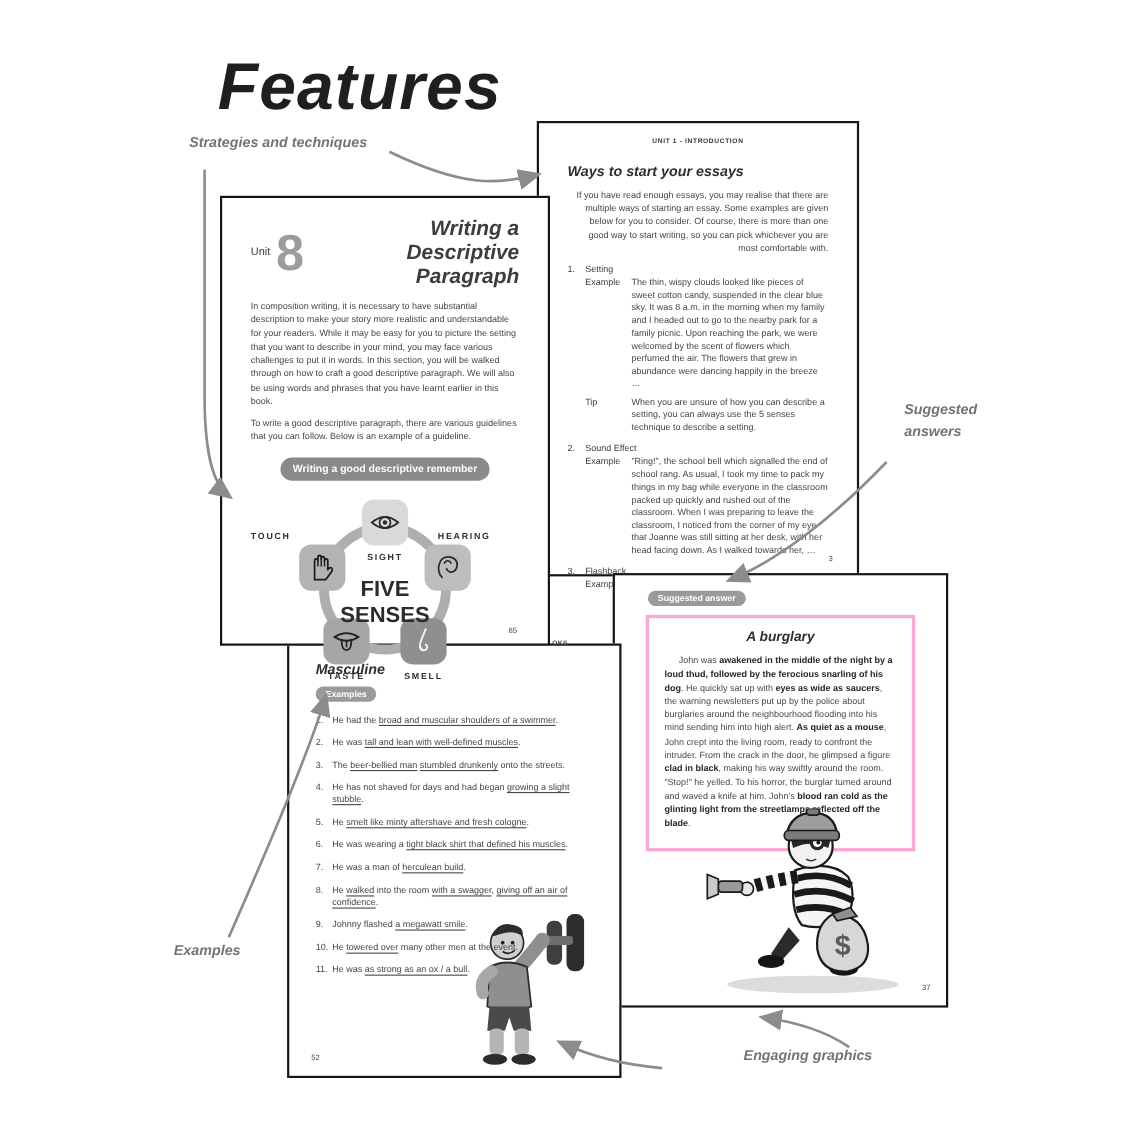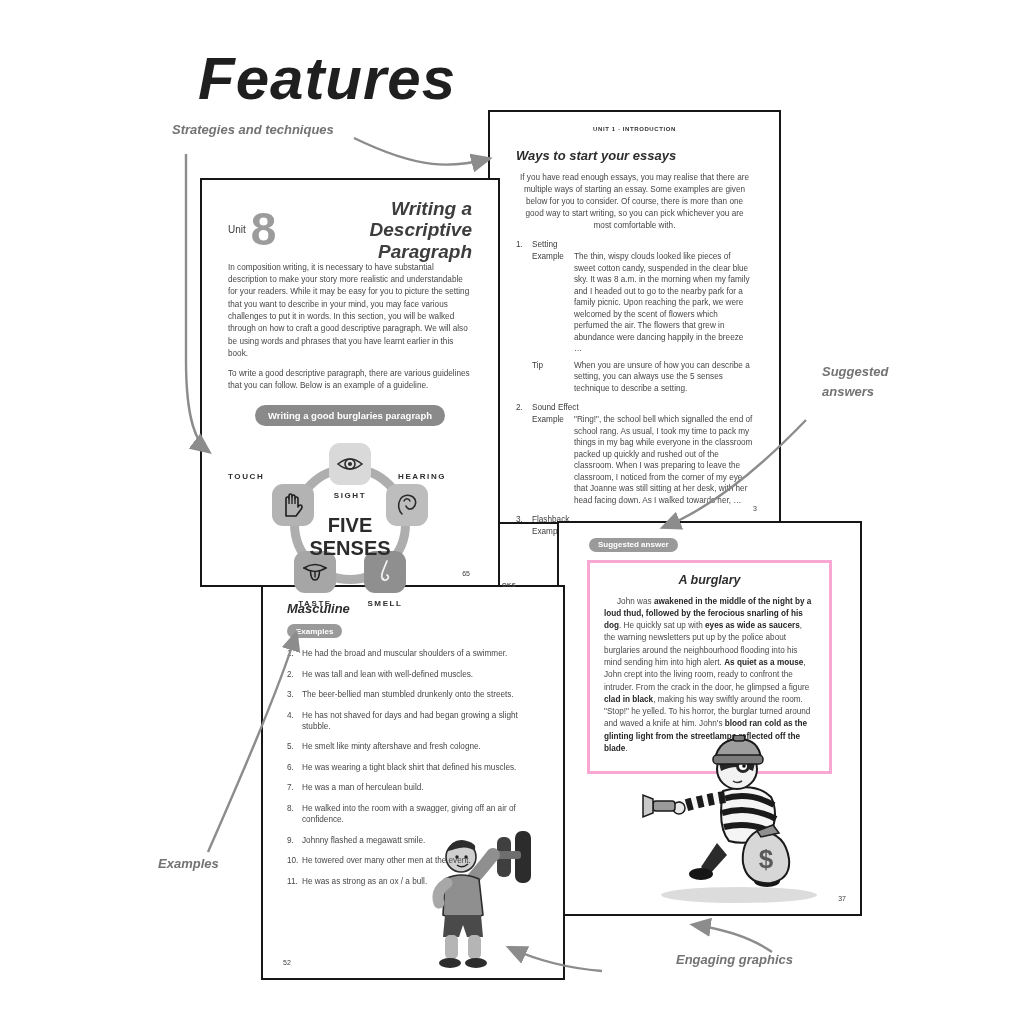--- a/index.html
+++ b/index.html
@@ -20,35 +20,35 @@
   #page-ways{left:488px;top:110px;width:293px;height:414px;z-index:1;}
   #page-descriptive{left:200px;top:178px;width:300px;height:409px;z-index:4;}
   #page-burglary{left:557px;top:521px;width:305px;height:395px;z-index:2;}
   #page-masculine{left:261px;top:585px;width:304px;height:395px;z-index:3;}
   .pagenum{position:absolute;font-size:7px;color:#3c3c3c;}
 
   
   #page-ways .inner{padding:14px 26px 0 26px;}
   .runhead{text-align:center;font-size:6px;font-weight:700;letter-spacing:.6px;color:#333;}
   .hand-title{font-size:13px;font-weight:700;font-style:italic;color:#2e2e2e;margin-top:16px;}
-  .intro{font-size:8.2px;line-height:1.45;margin-top:9px;text-align:center;}
+  .intro{font-size:8.2px;line-height:1.45;margin-top:9px;text-align:right;}
   .w-sec{margin-top:9px;}
   .w-head{display:flex;font-size:8.2px;color:#3d3d3d;margin-bottom:2px;}
   .w-num{width:16px;flex:none;}
   .w-row{display:flex;font-size:8.2px;line-height:1.4;margin:2px 0 5px 16px;}
   .w-label{width:42px;flex:none;color:#3d3d3d;}
   .w-text{flex:1;}
 
   
   #page-descriptive .inner{padding:18px 26px 0 26px;}
   .unit-row{display:flex;align-items:center;}
   .unit-word{font-size:10px;color:#3a3a3a;margin-right:5px;}
   .unit-num{font-size:46px;font-weight:700;color:#9c9c9c;line-height:.9;margin-right:12px;}
   .unit-title{font-size:19px;font-weight:700;font-style:italic;color:#3d3d3d;line-height:1.12;text-align:right;}
-  .body-par{font-size:8.2px;line-height:1.5;}
+  .body-par{font-size:8.2px;line-height:1.5;margin-top:11px;}
   .pill{margin:12px auto 0 auto;width:190px;background:#8a8a8a;color:#ffffff;border-radius:12px;
         text-align:center;font-size:9.5px;font-weight:700;padding:5px 0;}
   .diagram{position:relative;width:244px;height:188px;margin:8px auto 0 auto;}
   .ring{position:absolute;left:62px;top:30px;width:120px;height:120px;border:9px solid #aeaeae;
         border-radius:50%;box-sizing:border-box;}
   .sense-sq{position:absolute;width:42px;height:42px;border-radius:11px;display:flex;
             align-items:center;justify-content:center;}
   .sq-sight{left:101px;top:9px;background:#d9d9d9;}
   .sq-hearing{left:158px;top:50px;background:#bdbdbd;}
   .sq-smell{left:136px;top:117px;background:#8f8f8f;}
@@ -74,21 +74,21 @@
   .burglar-art{position:absolute;left:80px;top:212px;}
 
   
   #page-masculine .inner{padding:14px 24px 0 24px;position:relative;height:100%;box-sizing:border-box;}
   .masc-title{font-size:13px;font-weight:700;font-style:italic;color:#2e2e2e;}
   .masc-badge{margin-top:8px;}
   .m-list{margin-top:10px;position:relative;z-index:1;}
   .m-item{display:flex;font-size:8.2px;line-height:1.35;margin-bottom:9.5px;}
   .m-num{width:15px;flex:none;}
   .m-text{flex:1;}
-  .m-text .u{text-underline-offset:1.5px;}
+  .m-text .u{text-decoration:underline;text-underline-offset:1.5px;}
   .muscle-art{position:absolute;left:168px;top:232px;z-index:0;}
 
   .header-fragment{position:absolute;left:502px;top:582px;font-size:6px;font-weight:700;
                    color:#4a4a4a;z-index:5;letter-spacing:.4px;}
 
   
   #arrows{position:absolute;left:0;top:0;width:1024px;height:1024px;z-index:9;pointer-events:none;}
 </style>
 </head>
 <body>
@@ -152,21 +152,21 @@
 
   <div class="sheet" id="page-descriptive">
     <div class="inner">
       <div class="unit-row">
         <span class="unit-word">Unit</span>
         <span class="unit-num">8</span>
         <span class="unit-title">Writing a Descriptive Paragraph</span>
       </div>
       <div class="body-par">In composition writing, it is necessary to have substantial description to make your story more realistic and understandable for your readers. While it may be easy for you to picture the setting that you want to describe in your mind, you may face various challenges to put it in words. In this section, you will be walked through on how to craft a good descriptive paragraph. We will also be using words and phrases that you have learnt earlier in this book.</div>
       <div class="body-par" style="margin-top:8px;">To write a good descriptive paragraph, there are various guidelines that you can follow. Below is an example of a guideline.</div>
-      <div class="pill">Writing a good burglaries paragraph</div>
+      <div class="pill">Writing a good descriptive remember</div>
 
       <div class="diagram">
         <div class="ring"></div>
 
         <div class="sense-sq sq-sight">
           <svg width="28" height="28" viewBox="0 0 28 28">
             <path d="M2 14 Q14 4 26 14 Q14 24 2 14 Z" fill="none" stroke="#2b2b2b" stroke-width="1.6"></path>
             <circle cx="14" cy="14" r="5" fill="none" stroke="#2b2b2b" stroke-width="1.6"></circle>
             <circle cx="14" cy="14" r="2" fill="#2b2b2b"></circle>
           </svg>

